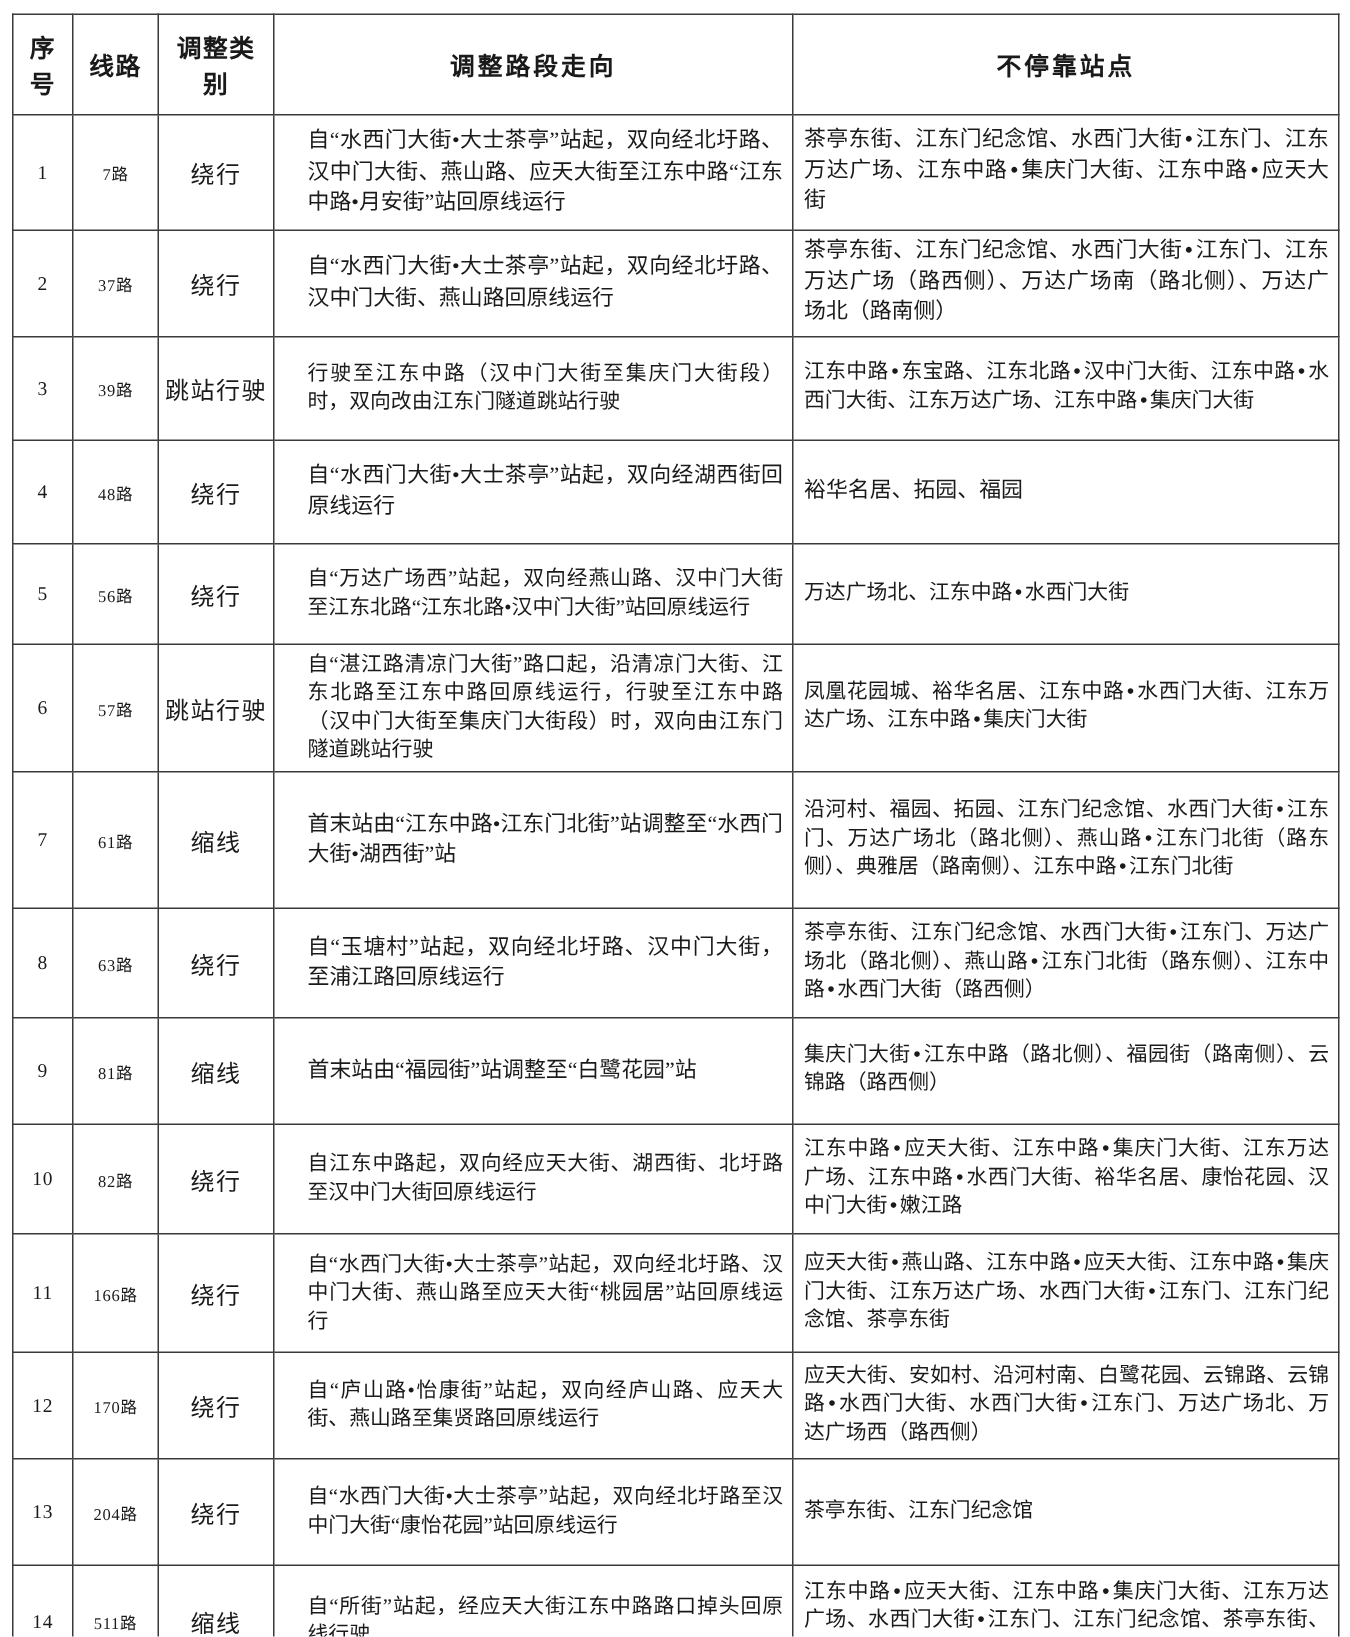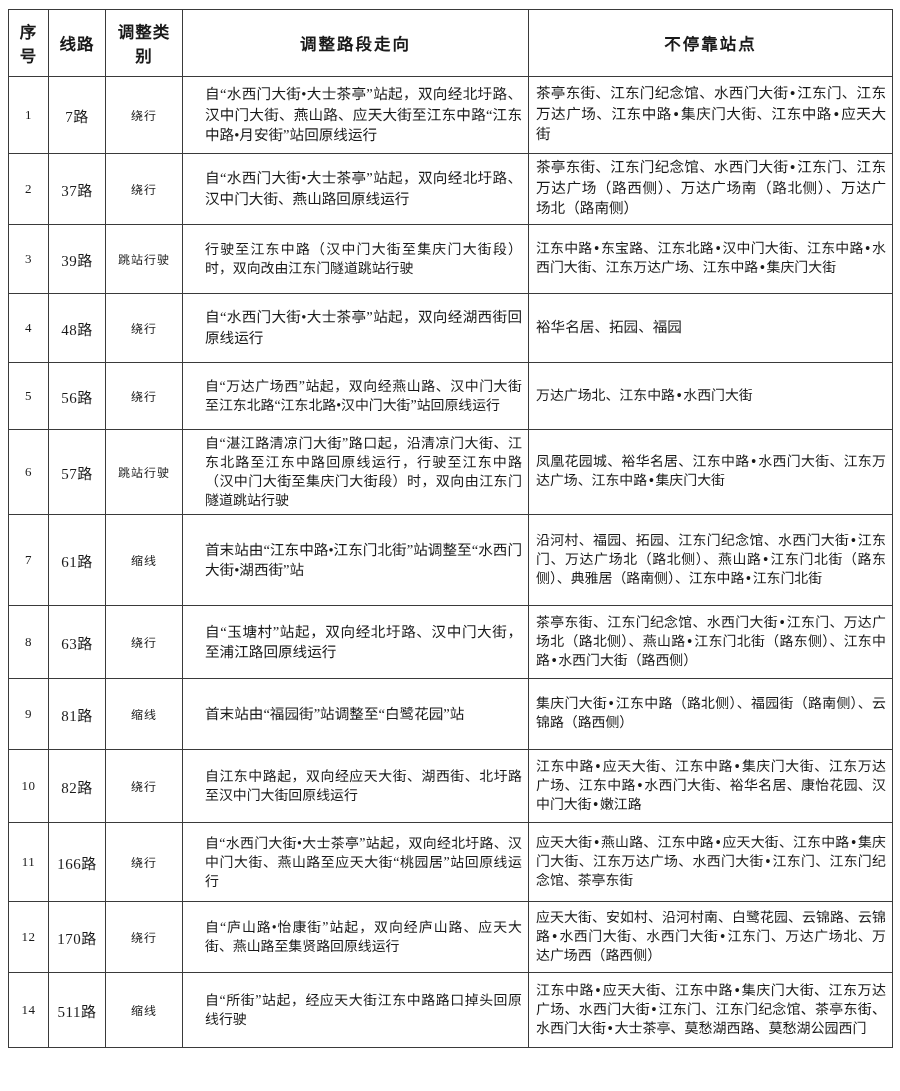--- a/index.html
+++ b/index.html
@@ -61,22 +61,22 @@
   td.cell-seq,
   td.cell-line,
   td.cell-type {
     text-align: center;
     font-size: 13.5px;
     letter-spacing: 0.5px;
     padding: 2px 1px;
     white-space: nowrap;
   }
   td.cell-seq  { font-size: 13px; }
-  td.cell-line { font-size: 15px; }
-  td.cell-type { font-size: 12px; letter-spacing: 1px; }
+  td.cell-line { font-size: 11px; }
+  td.cell-type { font-size: 16px; letter-spacing: 1px; }
 
   td.cell-desc,
   td.cell-stops {
     font-size: 14.6px;
     line-height: 1.42;
     text-align: justify;
     text-justify: inter-ideograph;
     padding: 4px 6px 4px 7px;
     word-break: break-all;
   }
@@ -202,20 +202,27 @@
         <td class="cell-desc tight2">自“水西门大街•大士茶亭”站起，双向经北圩路、汉中门大街、燕山路至应天大街“桃园居”站回原线运行</td>
         <td class="cell-stops tight2">应天大街•燕山路、江东中路•应天大街、江东中路•集庆门大街、江东万达广场、水西门大街•江东门、江东门纪念馆、茶亭东街</td>
       </tr>
       <tr class="r12">
         <td class="cell-seq">12</td>
         <td class="cell-line">170路</td>
         <td class="cell-type">绕行</td>
         <td class="cell-desc tight2">自“庐山路•怡康街”站起，双向经庐山路、应天大街、燕山路至集贤路回原线运行</td>
         <td class="cell-stops tight2">应天大街、安如村、沿河村南、白鹭花园、云锦路、云锦路•水西门大街、水西门大街•江东门、万达广场北、万达广场西（路西侧）</td>
       </tr>
+      <tr class="r13">
+        <td class="cell-seq">13</td>
+        <td class="cell-line">204路</td>
+        <td class="cell-type">绕行</td>
+        <td class="cell-desc tight2">自“水西门大街•大士茶亭”站起，双向经北圩路至汉中门大街“康怡花园”站回原线运行</td>
+        <td class="cell-stops tight2">茶亭东街、江东门纪念馆</td>
+      </tr>
       <tr class="r14">
         <td class="cell-seq">14</td>
         <td class="cell-line">511路</td>
         <td class="cell-type">缩线</td>
         <td class="cell-desc tight2">自“所街”站起，经应天大街江东中路路口掉头回原线行驶</td>
         <td class="cell-stops tight">江东中路•应天大街、江东中路•集庆门大街、江东万达广场、水西门大街•江东门、江东门纪念馆、茶亭东街、水西门大街•大士茶亭、莫愁湖西路、莫愁湖公园西门</td>
       </tr>
 
     </tbody>
   </table>

